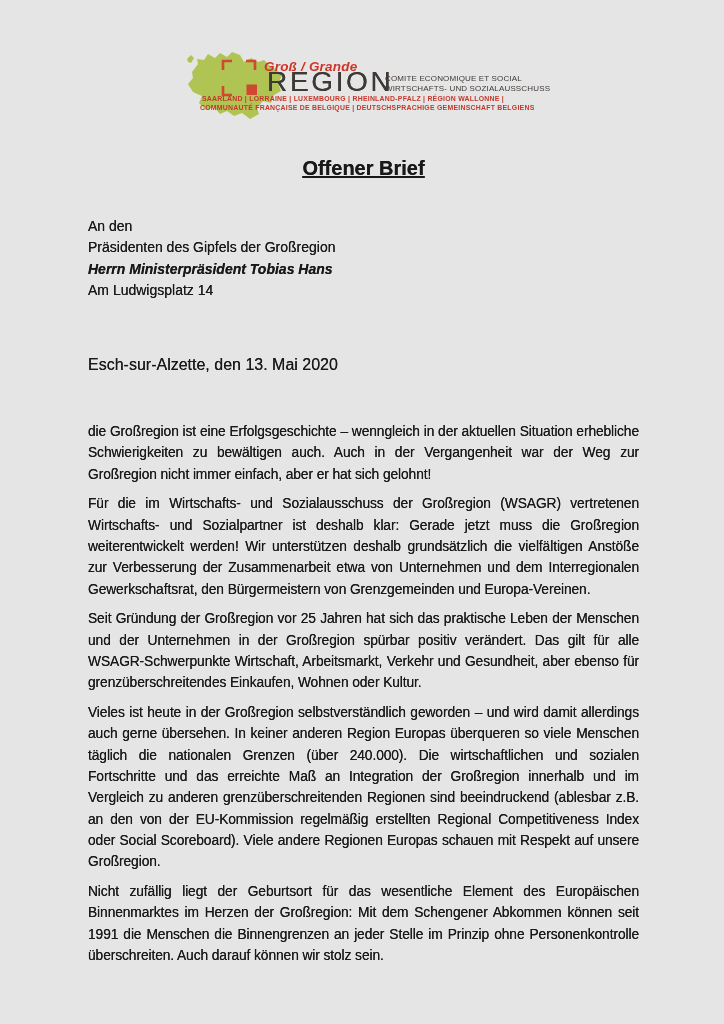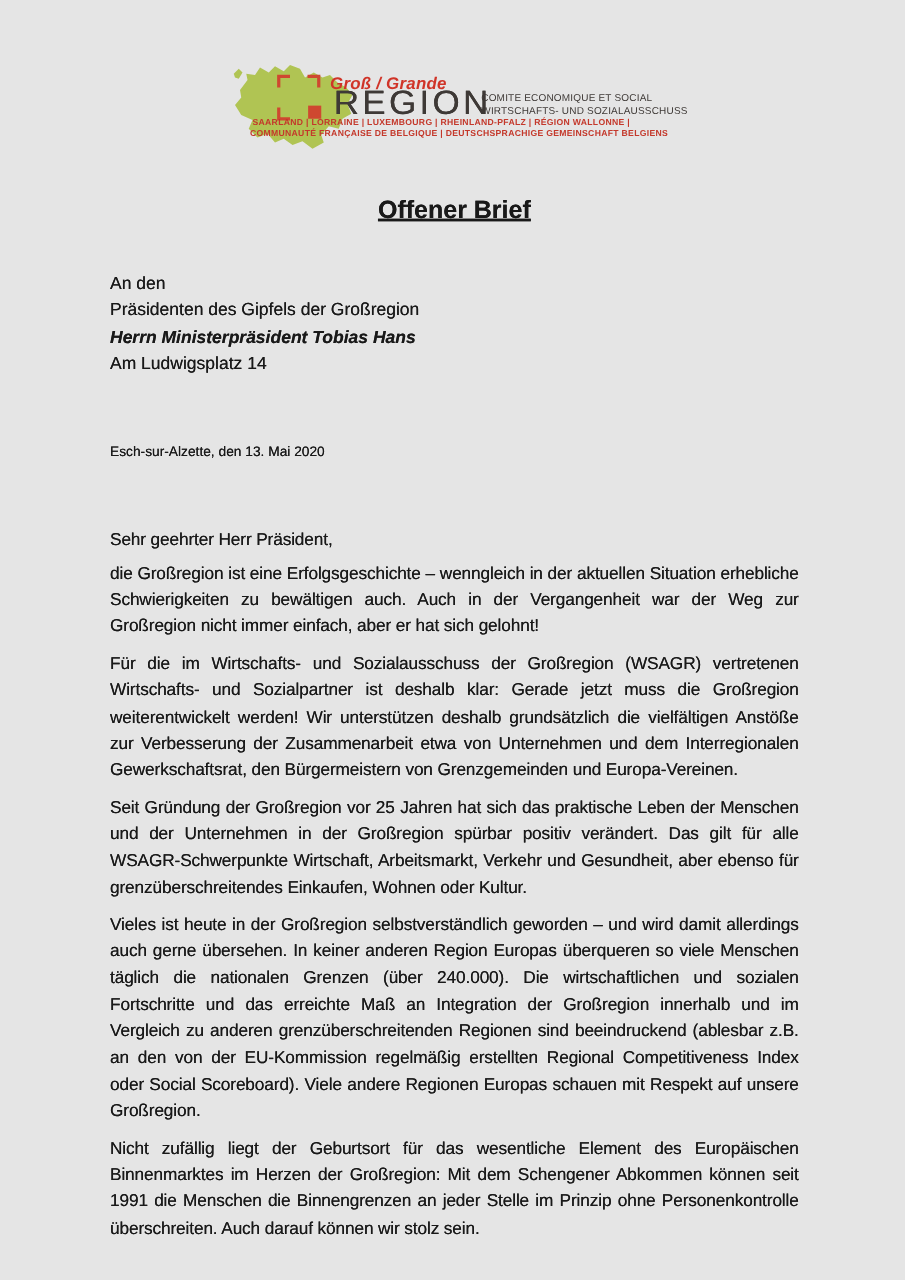--- a/index.html
+++ b/index.html
@@ -63,21 +63,21 @@
     text-shadow: 0 0 0.4px #222;
   }
   .recipient {
     position: absolute; left: 88px; top: 216px;
     font-size: 14px; line-height: 21.4px;
     text-shadow: 0 0 0.4px #2a2a2a;
   }
   .recipient .bold-line { font-weight: bold; font-style: italic; }
   .dateline {
     position: absolute; left: 88px; top: 356px;
-    font-size: 11px;
+    font-size: 16px;
     text-shadow: 0 0 0.4px #2a2a2a;
   }
   .letter-body {
     position: absolute; left: 88px; top: 421px; width: 551px;
     font-size: 13.8px; line-height: 21.3px;
     letter-spacing: -0.1px;
     text-shadow: 0 0 0.4px #2a2a2a;
   }
   .salutation { margin-bottom: 5.5px; }
   .para { text-align: justify; margin-bottom: 8.5px; }
@@ -122,21 +122,20 @@
   <div class="recipient">
     <div>An den</div>
     <div>Präsidenten des Gipfels der Großregion</div>
     <div class="bold-line">Herrn Ministerpräsident Tobias Hans</div>
     <div>Am Ludwigsplatz 14</div>
   </div>
 
   <div class="dateline">Esch-sur-Alzette, den 13. Mai 2020</div>
 
   <div class="letter-body">
-    <div class="salutation">Sehr geehrter Herr Präsident,</div>
     <div class="para">die Großregion ist eine Erfolgsgeschichte – wenngleich in der aktuellen Situation erhebliche Schwierigkeiten zu bewältigen auch. Auch in der Vergangenheit war der Weg zur Großregion nicht immer einfach, aber er hat sich gelohnt!</div>
     <div class="para">Für die im Wirtschafts- und Sozialausschuss der Großregion (WSAGR) vertretenen Wirtschafts- und Sozialpartner ist deshalb klar: Gerade jetzt muss die Großregion weiterentwickelt werden! Wir unterstützen deshalb grundsätzlich die vielfältigen Anstöße zur Verbesserung der Zusammenarbeit etwa von Unternehmen und dem Interregionalen Gewerkschaftsrat, den Bürgermeistern von Grenzgemeinden und Europa-Vereinen.</div>
     <div class="para">Seit Gründung der Großregion vor 25 Jahren hat sich das praktische Leben der Menschen und der Unternehmen in der Großregion spürbar positiv verändert. Das gilt für alle WSAGR-Schwerpunkte Wirtschaft, Arbeitsmarkt, Verkehr und Gesundheit, aber ebenso für grenzüberschreitendes Einkaufen, Wohnen oder Kultur.</div>
     <div class="para">Vieles ist heute in der Großregion selbstverständlich geworden – und wird damit allerdings auch gerne übersehen. In keiner anderen Region Europas überqueren so viele Menschen täglich die nationalen Grenzen (über 240.000). Die wirtschaftlichen und sozialen Fortschritte und das erreichte Maß an Integration der Großregion innerhalb und im Vergleich zu anderen grenzüberschreitenden Regionen sind beeindruckend (ablesbar z.B. an den von der EU-Kommission regelmäßig erstellten Regional Competitiveness Index oder Social Scoreboard). Viele andere Regionen Europas schauen mit Respekt auf unsere Großregion.</div>
     <div class="para">Nicht zufällig liegt der Geburtsort für das wesentliche Element des Europäischen Binnenmarktes im Herzen der Großregion: Mit dem Schengener Abkommen können seit 1991 die Menschen die Binnengrenzen an jeder Stelle im Prinzip ohne Personenkontrolle überschreiten. Auch darauf können wir stolz sein.</div>
   </div>
 
 </div>
 
 </body></html>

